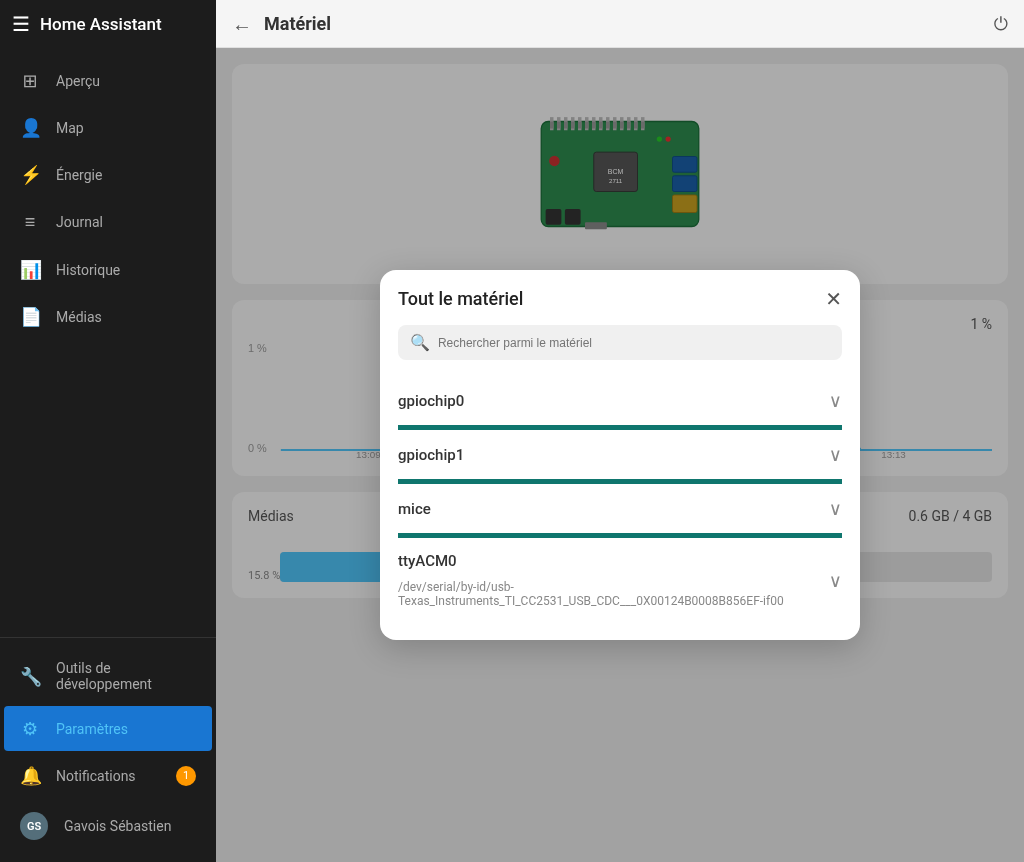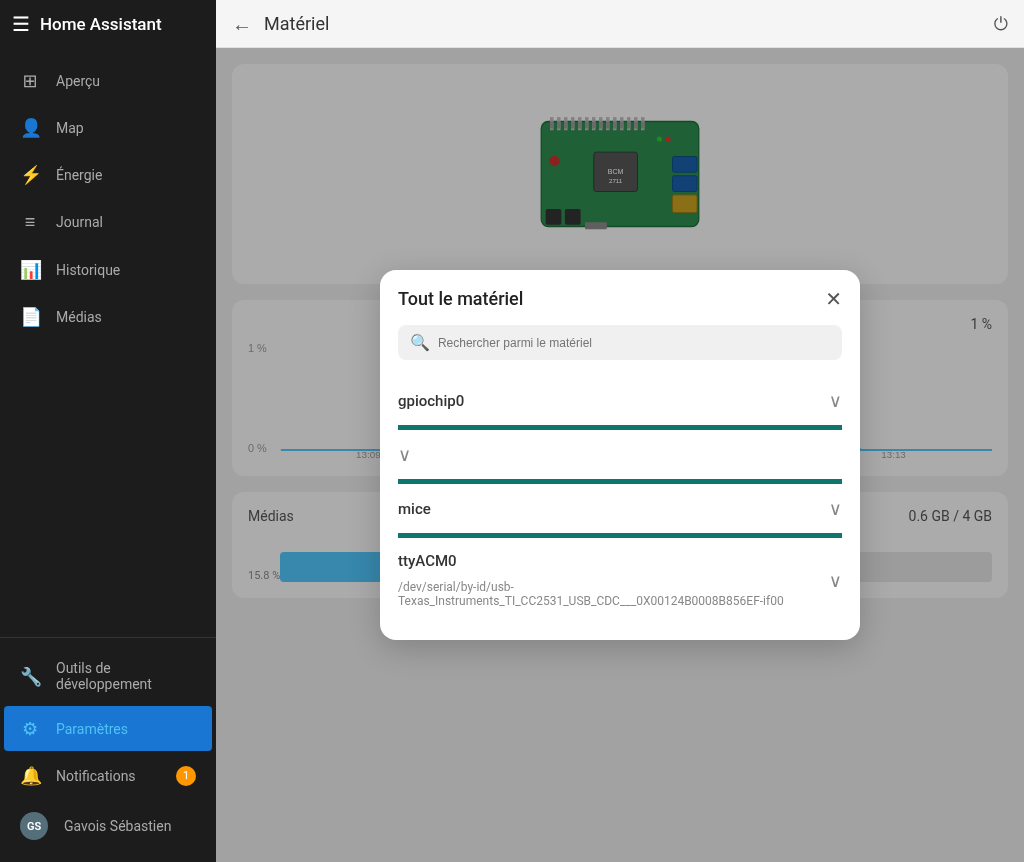--- a/index.html
+++ b/index.html
@@ -96,21 +96,21 @@
       border-bottom: 1px solid #e0e0e0;
       gap: 12px;
     }
     .topbar-back {
       font-size: 20px;
       color: #555;
       cursor: pointer;
     }
     .topbar-title {
       font-size: 18px;
-      font-weight: 400;
+      font-weight: 700;
       color: #333;
       flex: 1;
     }
     .topbar-power {
       font-size: 18px;
       color: #555;
       cursor: pointer;
     }
 
     .content-area {
@@ -424,20 +424,23 @@
         </div>
 
         <div>
           <div class="hw-item">
             <div class="hw-item-info">
               <div class="hw-item-name">gpiochip0</div>
             </div>
             <span class="hw-chevron">∨</span>
           </div>
           <div class="hw-item">
+            <div class="hw-item-info">
+              <div class="hw-item-name">gpiochip1</div>
+            </div>
             <span class="hw-chevron">∨</span>
           </div>
           <div class="hw-item">
             <div class="hw-item-info">
               <div class="hw-item-name">mice</div>
             </div>
             <span class="hw-chevron">∨</span>
           </div>
           <div class="hw-item">
             <div class="hw-item-info">

